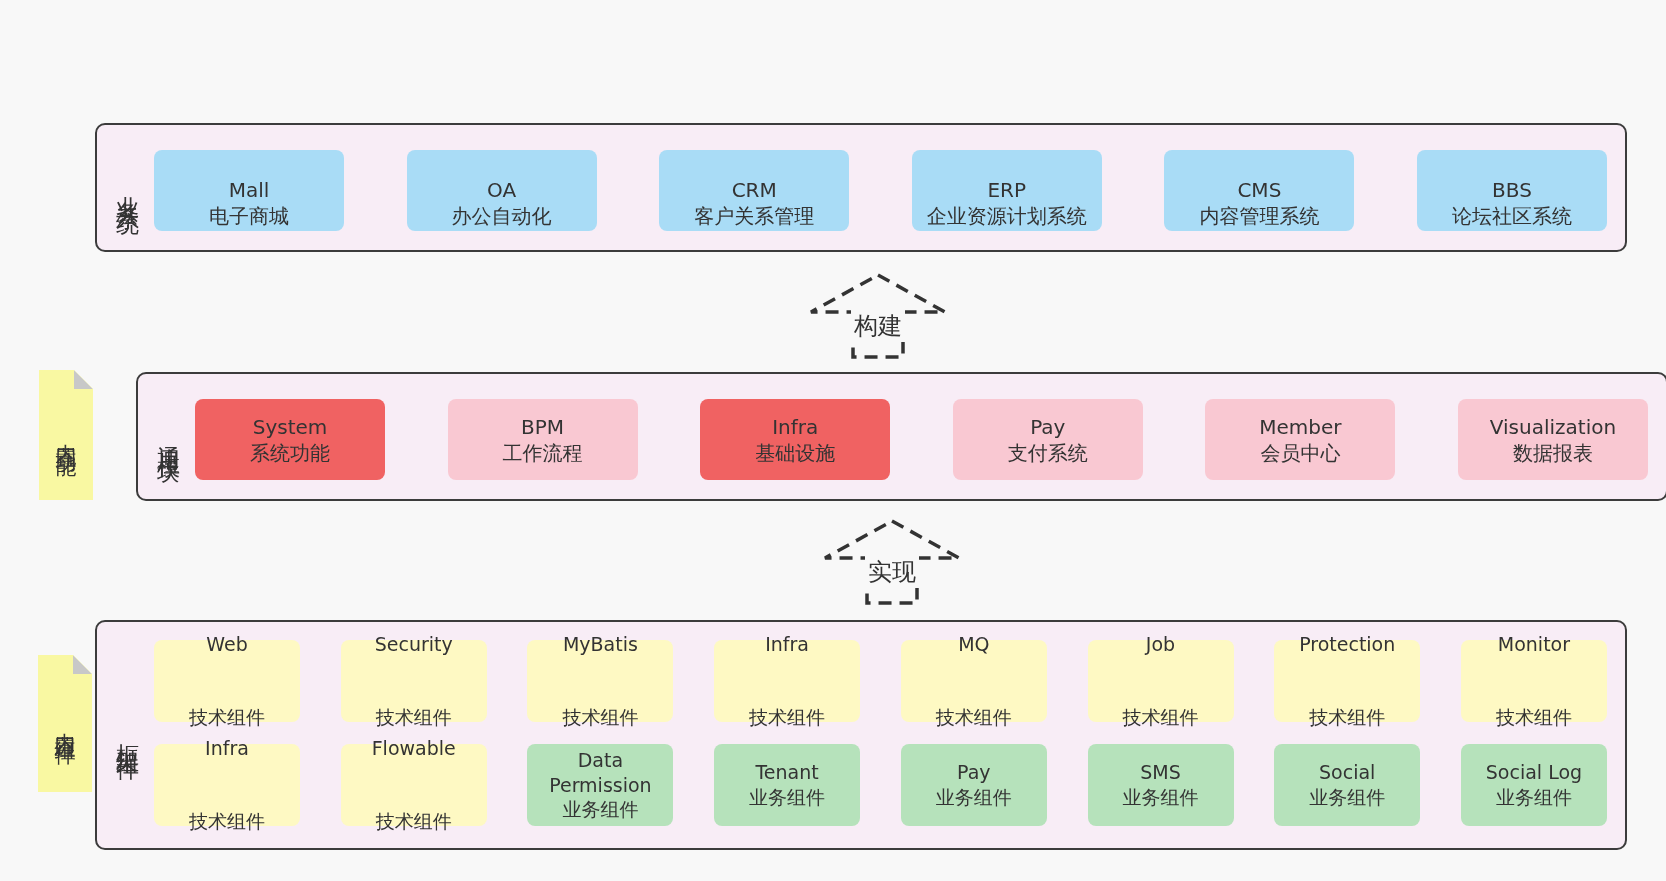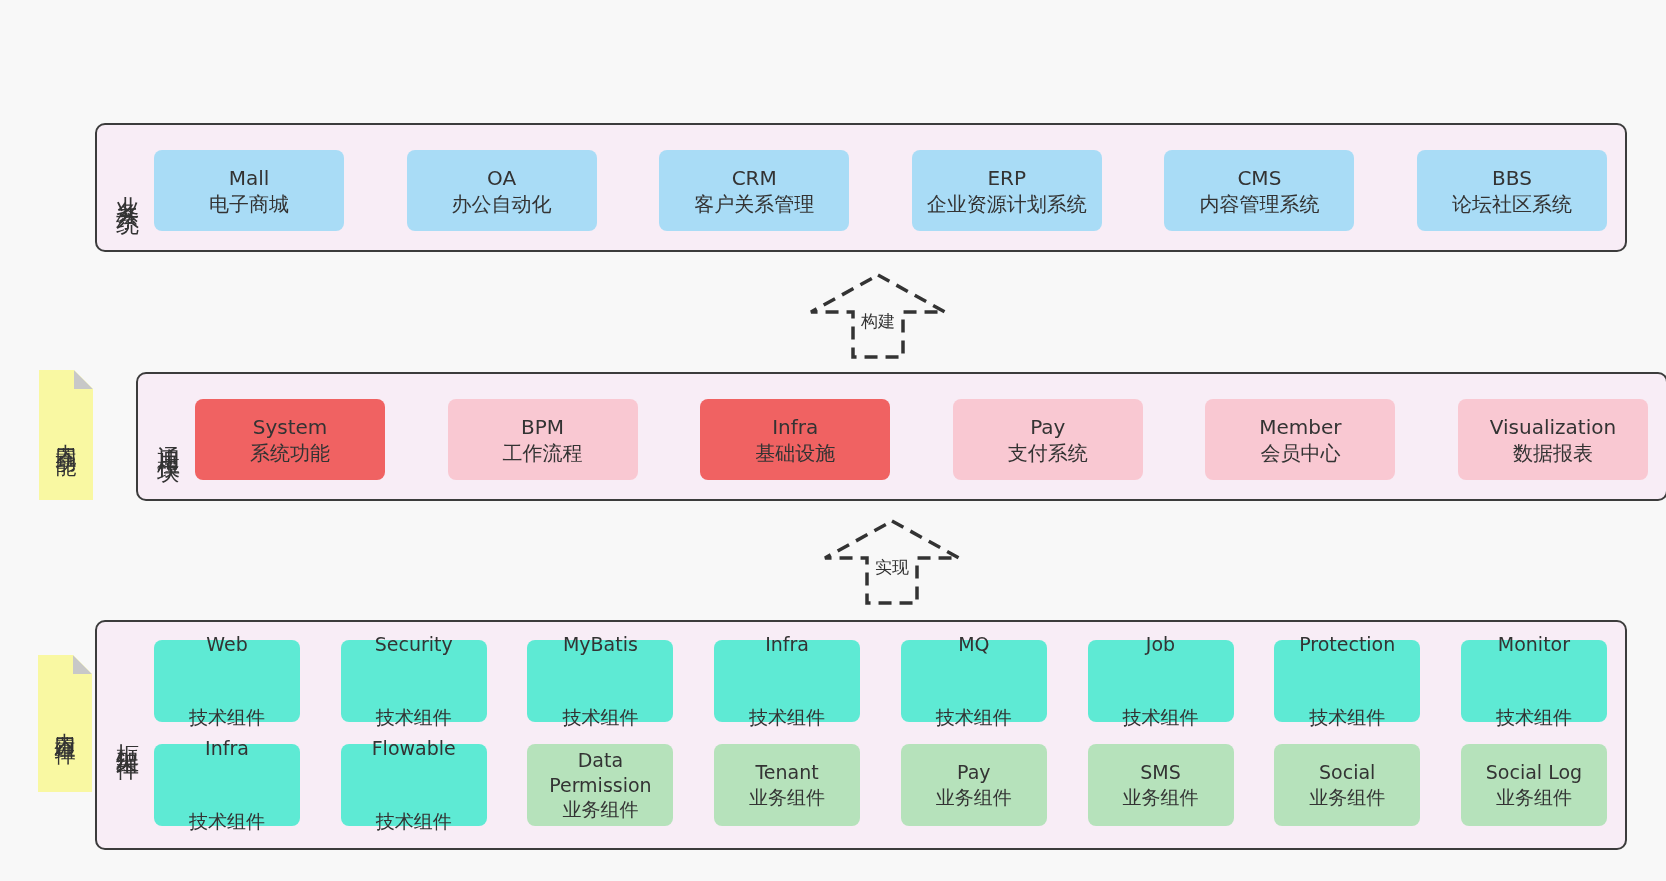--- a/index.html
+++ b/index.html
@@ -40,24 +40,24 @@
   #layer-components .row-b { top:122px; height:82px; }
 
   .box {
     display:flex; flex-direction:column; justify-content:center;
     align-items:center; text-align:center;
     border-radius:8px; line-height:1.3; padding:2px 4px;
   }
   .w6 { width:190px; font-size:20px; }
   .w8 { width:146px; font-size:19px; }
 
-  .blue        { background:#a9dcf6; }
+  .blue        { background:#a9dcf6;justify-content:flex-end; }
   .red         { background:#f06262; }
   .pink        { background:#f9c8d2; }
-  .green       { background:#5eead4;gap:48px; }
+  .green       { background:#fef9c3;gap:48px; }
   .green-light { background:#b6e2bb; }
 
   
   .note {
     position:absolute; width:54px; background:#f9f8a2;
     clip-path:polygon(0 0, calc(100% - 19px) 0, 100% 19px, 100% 100%, 0 100%);
   }
   #note-modules    { left:39px; top:370px; height:130px; }
   #note-components { left:38px; top:655px; height:137px; }
   .note .fold { position:absolute; top:0; right:0; }
@@ -70,21 +70,21 @@
 
   
   .block-arrow { position:absolute; width:140px; height:88px; }
   #arrow-build     { left:808px; top:272px; }
   #arrow-implement { left:822px; top:518px; }
   .block-arrow svg { position:absolute; inset:0; }
   .arrow-label {
     position:absolute; left:50%; top:38px;
     transform:translateX(-50%);
     background:#f8f8f8; padding:0 3px;
-    font-size:17px; white-space:nowrap; color:#333;
+    font-size:24px; white-space:nowrap; color:#333;
   }
 </style>
 </head>
 <body>
 
 <div class="canvas">
 
   <section class="layer" id="layer-business">
     <div class="layer-label">业务系统</div>
     <div class="row row-six">

